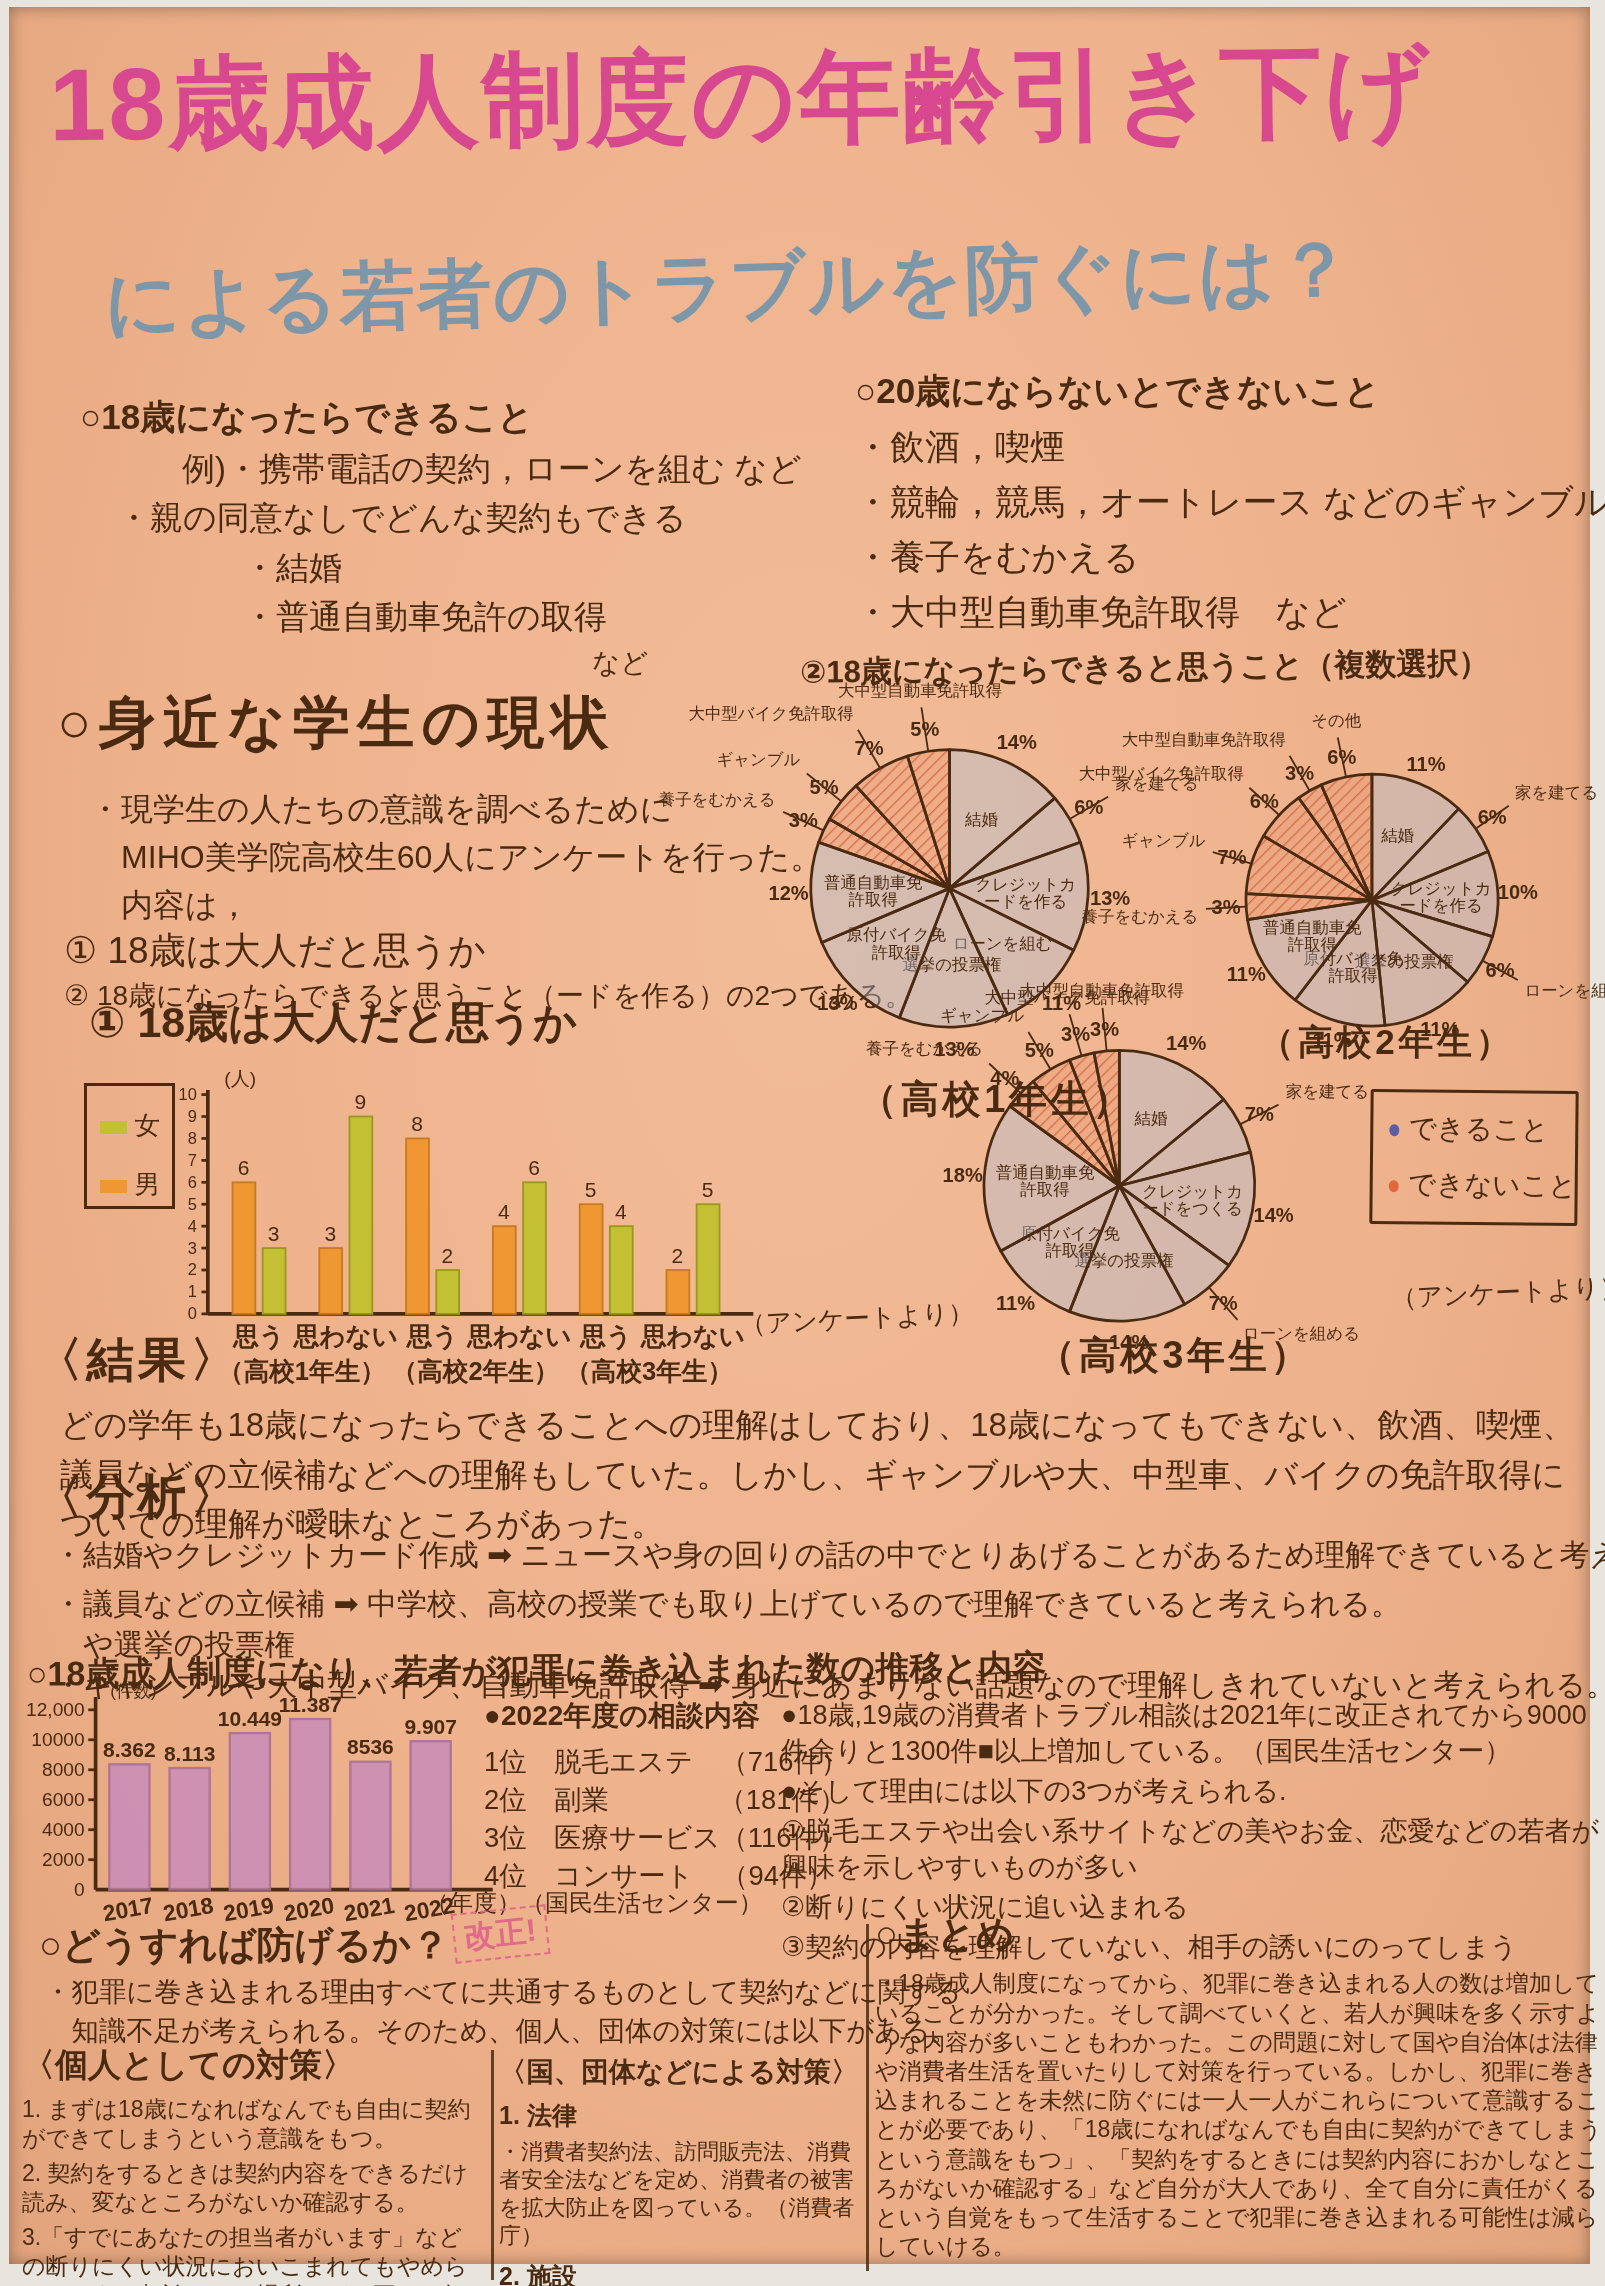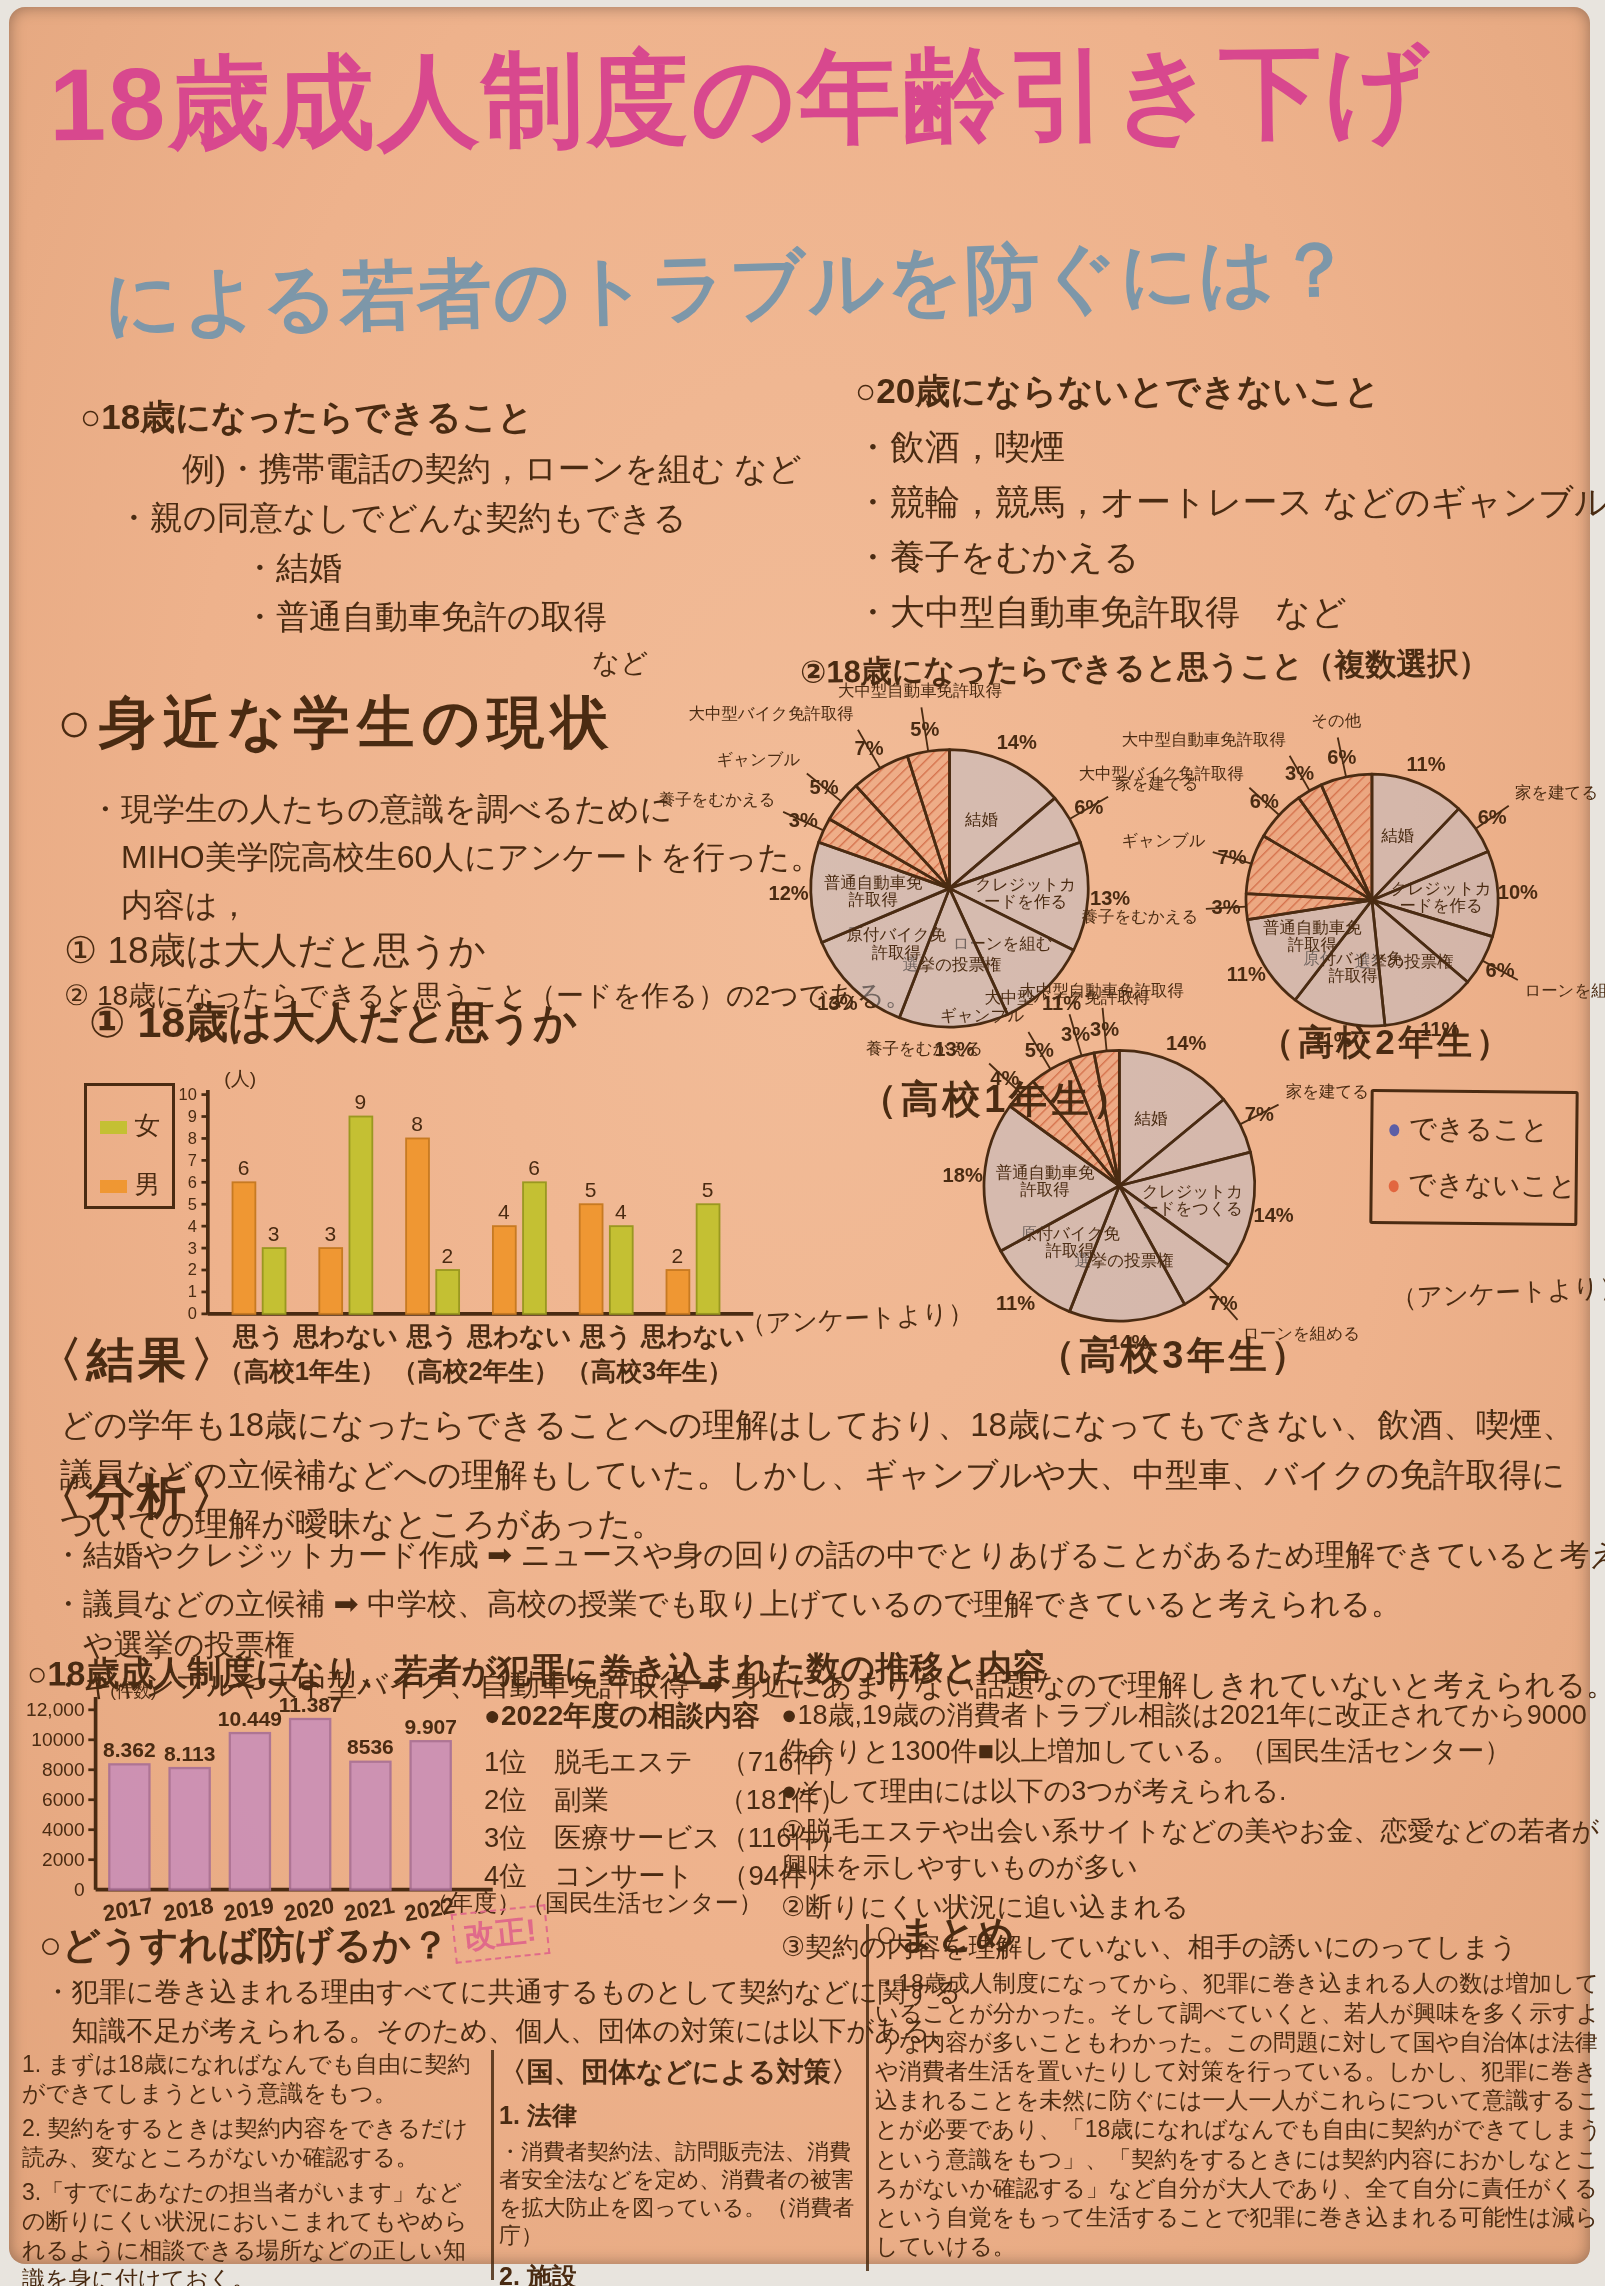--- a/index.html
+++ b/index.html
@@ -1,20 +1,20 @@
 <!DOCTYPE html>
 <html style="font-size:14.6px"><head>
 <meta charset="utf-8">
 <style>
   html,body{margin:0;padding:0;background:#cfc9c2;}
   .page{position:relative;width:1605px;height:2286px;background:#e8e4de;overflow:hidden;
         font-family:"Liberation Sans","DejaVu Sans",sans-serif;}
   .poster{position:absolute;left:9.1px;top:7.3px;right:14.6px;bottom:22px;
           background:radial-gradient(ellipse at 50% 40%, #f2bc98 0%, #eeb28c 55%, #e2a47c 100%);
-          border-radius:16px;color:#4a2b12;box-shadow:0 0 16.4px rgba(0,0,0,.35) inset;}
+          border-radius:0;color:#4a2b12;box-shadow:0 0 16.4px rgba(0,0,0,.35) inset;}
   .abs{position:absolute;}
   .title{left:40px;top:24px;font-size:102px;font-weight:bold;color:#d8488e;
          letter-spacing:2.7px;transform:rotate(-0.6deg);white-space:nowrap;}
   .subtitle{left:95px;top:230px;font-size:75px;font-weight:bold;color:#7d97a9;
             letter-spacing:1.8px;transform:rotate(-1.6deg);white-space:nowrap;}
   .h1{font-weight:bold;}
   .ln{white-space:nowrap;}
   .can-do{left:71px;top:384px;font-size:33px;line-height:1.5;}
   .can-do .h1{font-size:35px;}
   .i1{margin-left:37px;} .i2{margin-left:102px;} .i3{margin-left:163px;}
@@ -403,20 +403,21 @@
   </div>
 
   <div class="abs prevent-h">○どうすれば防げるか？</div>
   <div class="abs stamp">改正!</div>
   <div class="abs prevent-b">
     <div class="ln">・犯罪に巻き込まれる理由すべてに共通するものとして契約などに関する</div>
     <div class="ln">　知識不足が考えられる。そのため、個人、団体の対策には以下がある。</div>
   </div>
 
   <div class="abs personal">
+    <div class="col-h">〈個人としての対策〉</div>
     <div class="para">1. まずは18歳になればなんでも自由に契約ができてしまうという意識をもつ。</div>
     <div class="para">2. 契約をするときは契約内容をできるだけ読み、変なところがないか確認する。</div>
     <div class="para">3.「すでにあなたの担当者がいます」などの断りにくい状況においこまれてもやめられるように相談できる場所などの正しい知識を身に付けておく。</div>
   </div>
 
   <div class="abs gov">
     <div class="col-h">〈国、団体などによる対策〉</div>
     <div class="num">1. 法律</div>
     <div class="para">・消費者契約法、訪問販売法、消費者安全法などを定め、消費者の被害を拡大防止を図っている。（消費者庁）</div>
     <div class="num">2. 施設</div>

